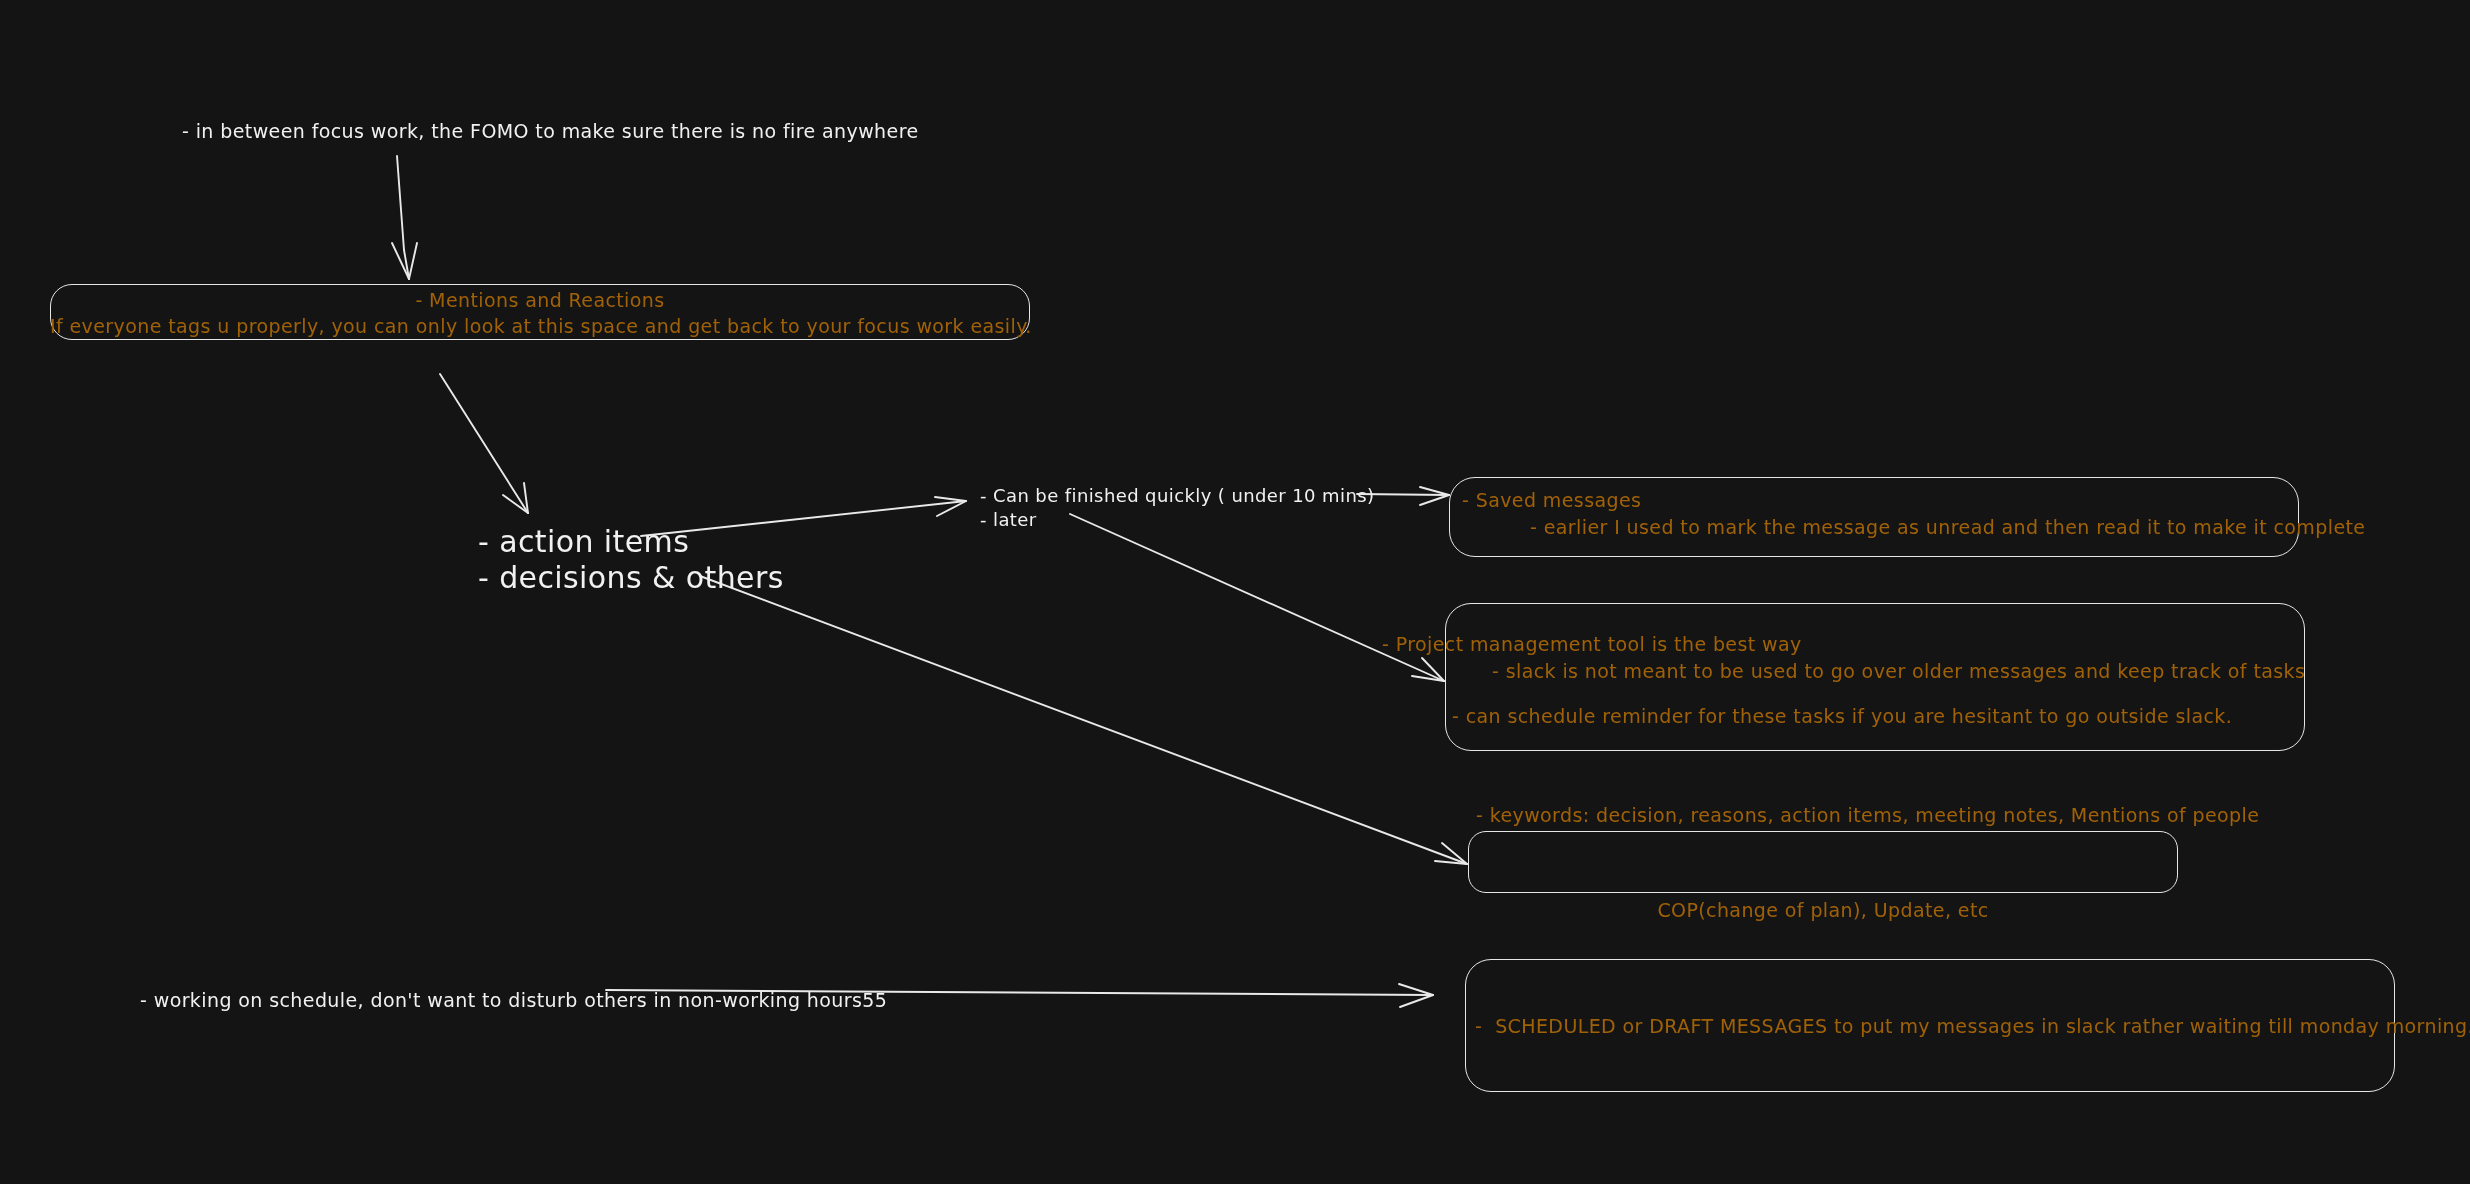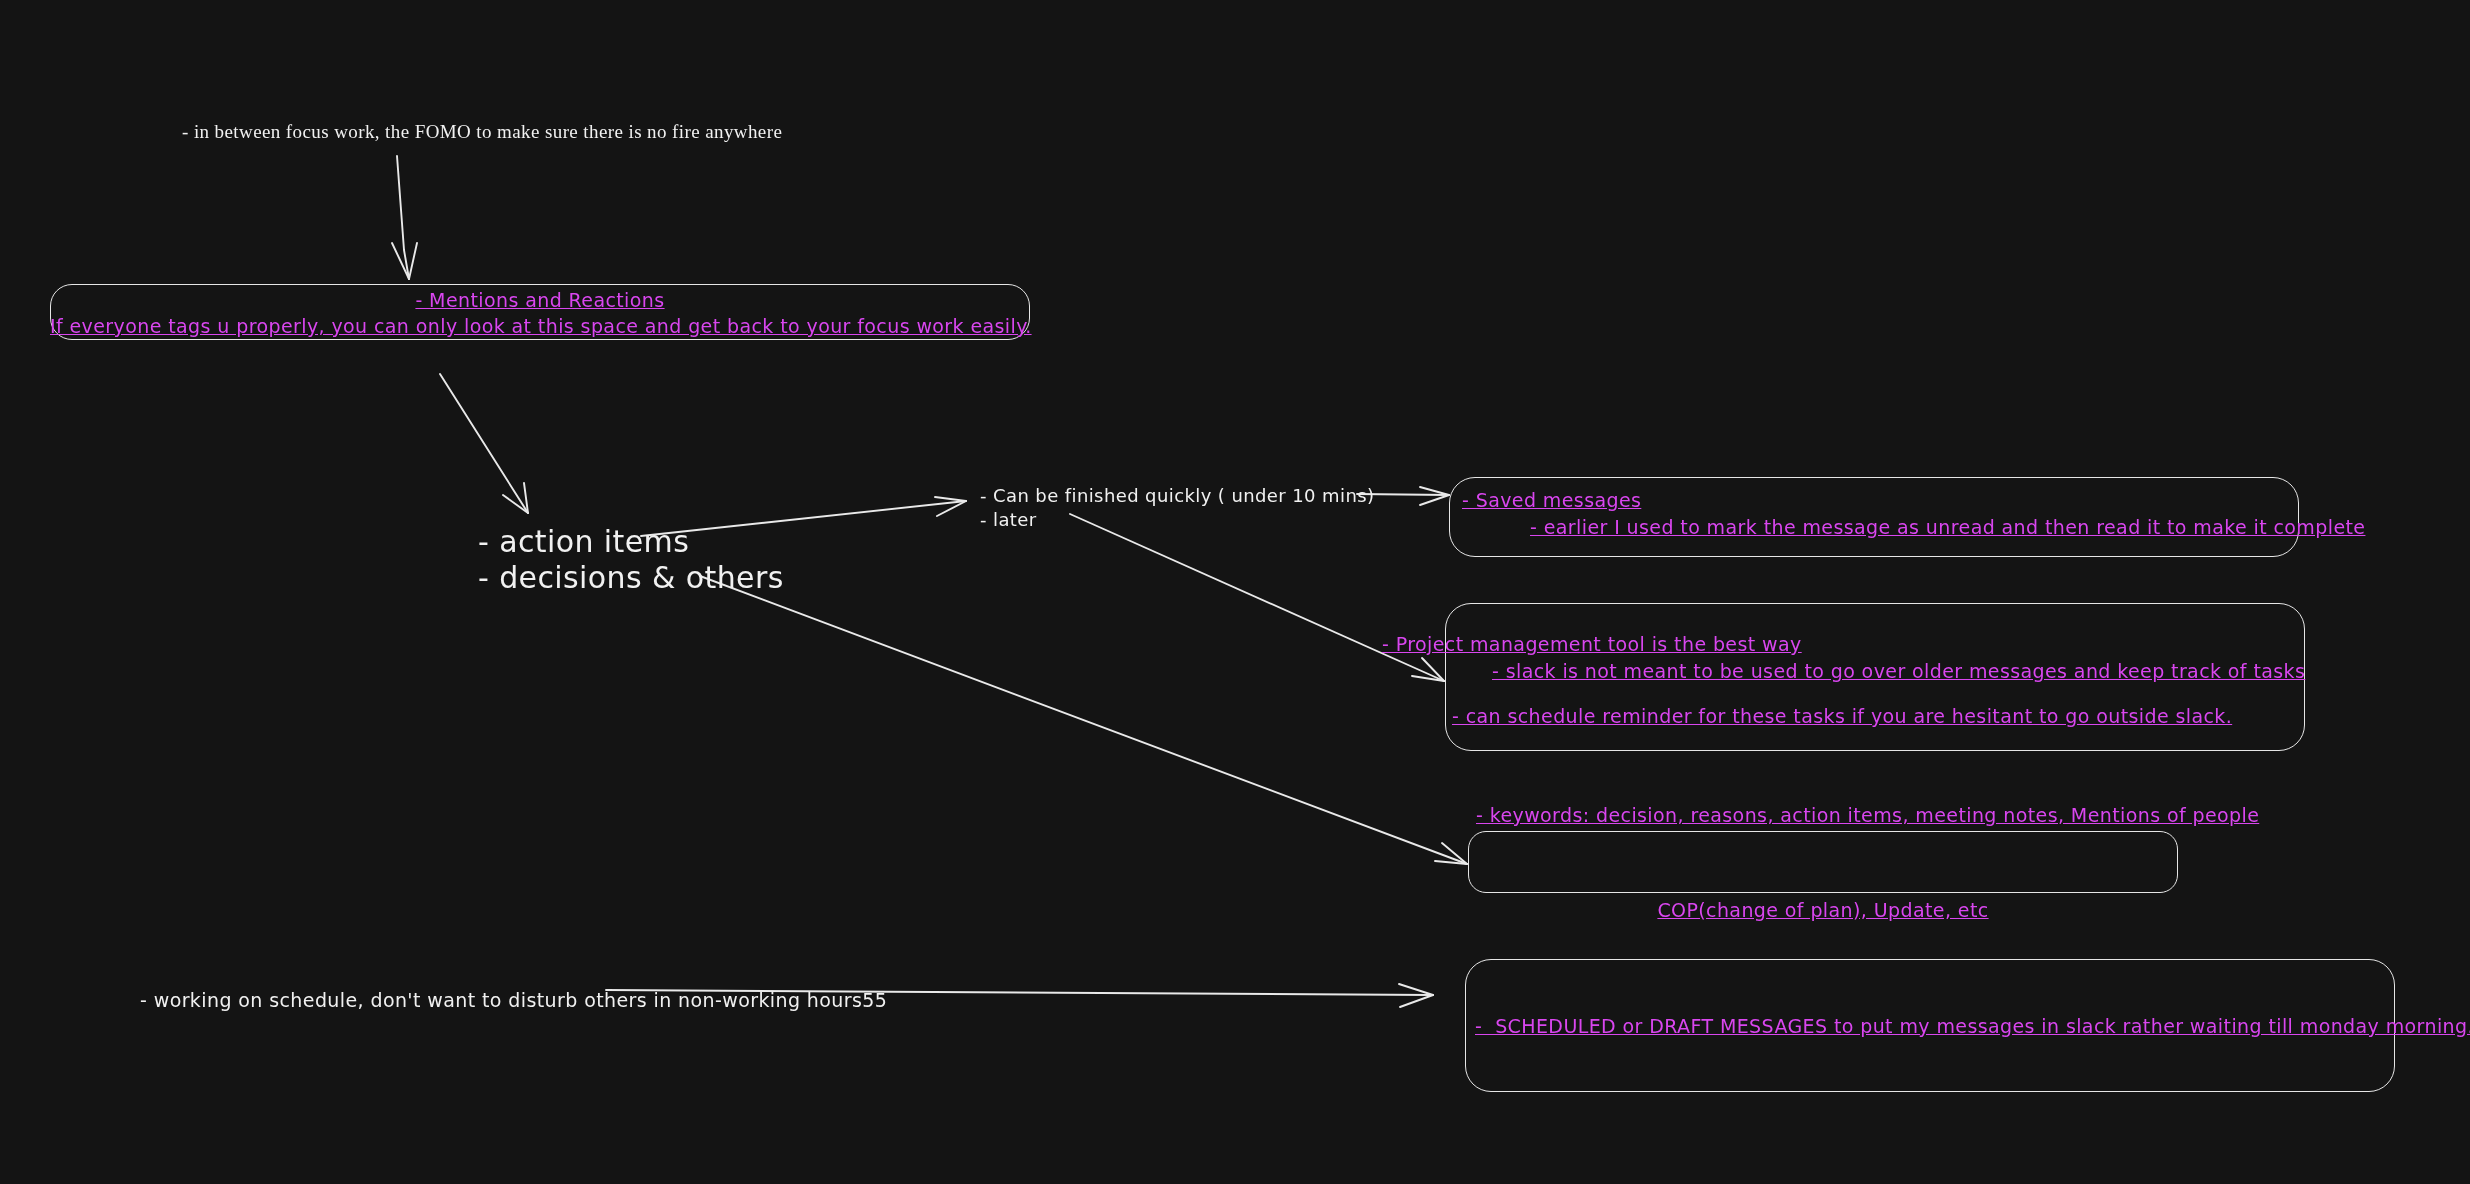--- a/index.html
+++ b/index.html
@@ -27,23 +27,22 @@
 
   .box{
     position:absolute;
     box-sizing:border-box;
     border:1.6px solid #e6e6e6;
     border-radius:26px;
     background:transparent;
   }
   .box-label{
     position:absolute;
-    color:#d946ef;
+    color:#a16207;
     white-space:pre;
-    text-decoration:underline;
   }
   .center{text-align:center;}
   svg{overflow:visible;}
   .stroke{
     stroke:#e9e9e9;
     stroke-width:1.9;
     fill:none;
     stroke-linecap:round;
     stroke-linejoin:round;
   }
@@ -89,21 +88,21 @@
     <path class="stroke" d="M1467 864 L1442 843"></path>
   </g>
 
   <g>
     <path class="stroke" d="M606 990 L1433 995"></path>
     <path class="stroke" d="M1433 995 L1399 984"></path>
     <path class="stroke" d="M1433 995 L1400 1007"></path>
   </g>
 </svg>
 
-<div class="node hand txt-sm" style="left:182px;top:118px;font-family:Liberation Serif, serif;">- in between focus work, the FOMO to make sure there is no fire anywhere</div>
+<div class="node hand txt-sm" style="left:182px;top:118px;">- in between focus work, the FOMO to make sure there is no fire anywhere</div>
 
 <div class="node hand txt-lg" style="left:478px;top:524px;">- action items</div>
 
 <div class="node hand txt-lg" style="left:478px;top:560px;">- decisions &amp; others</div>
 
 <div class="node hand txt-md" style="left:980px;top:481px;">- Can be finished quickly ( under 10 mins)</div>
 
 <div class="node hand txt-md" style="left:980px;top:505px;">- later</div>
 
 <div class="node hand txt-sm" style="left:140px;top:987px;">- working on schedule, don't want to disturb others in non-working hours55</div>

